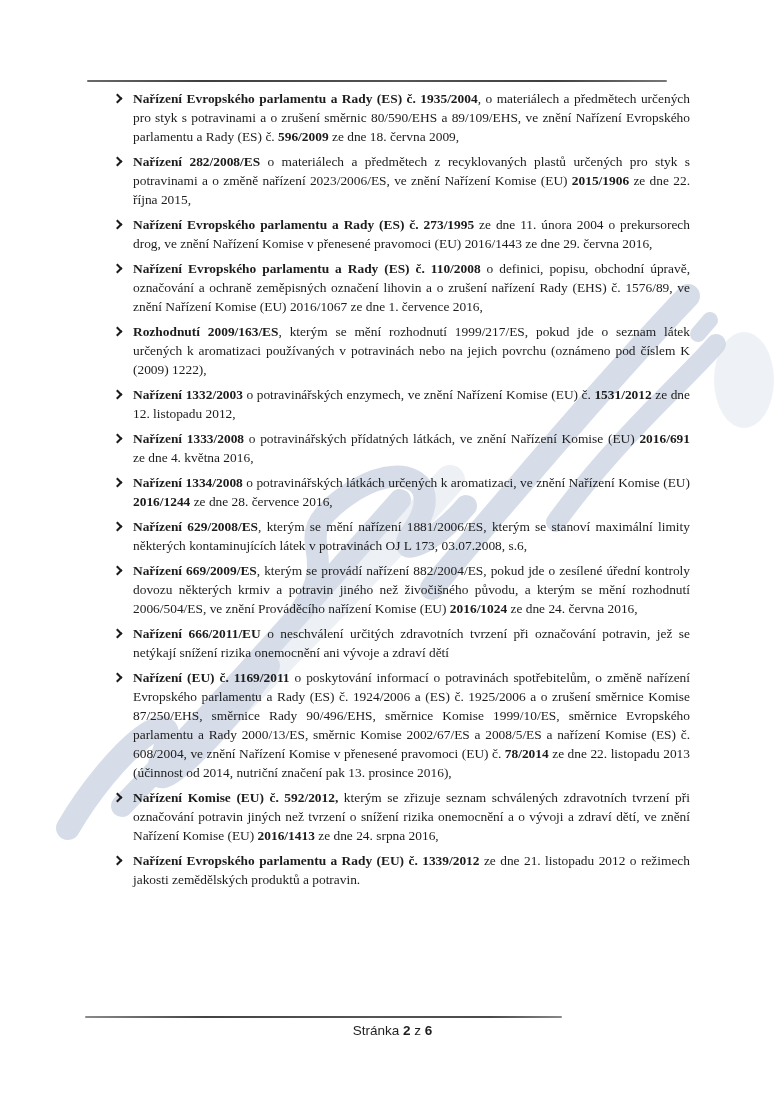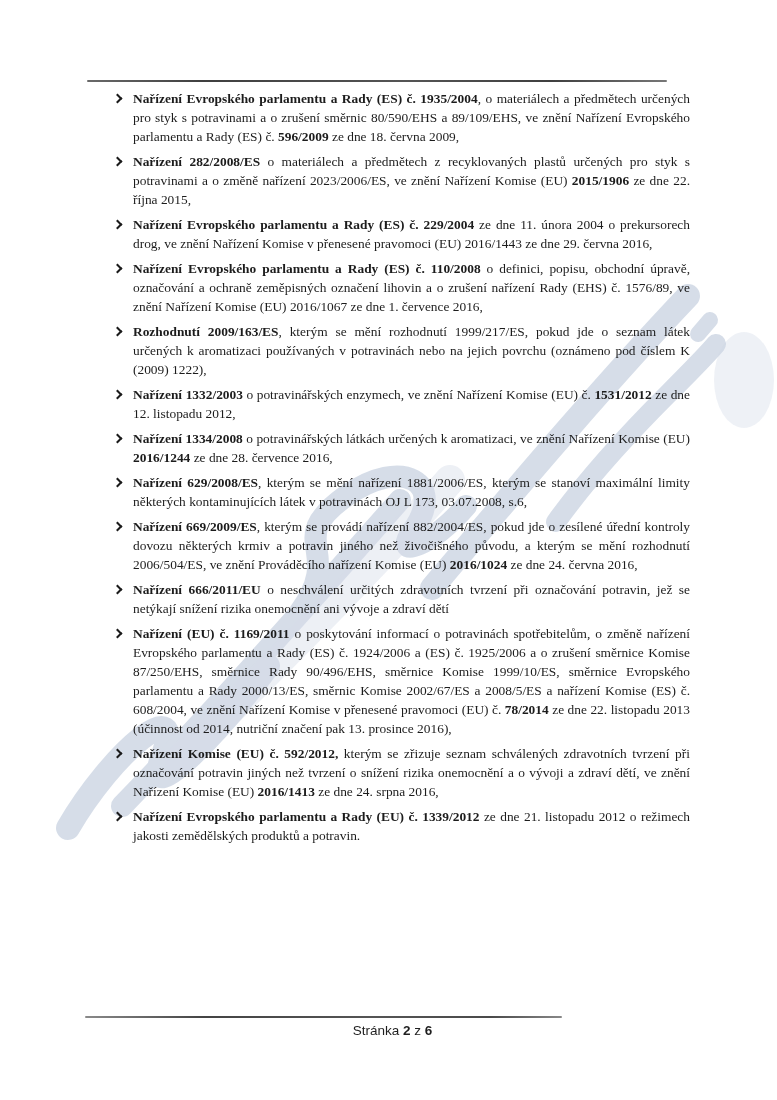--- a/index.html
+++ b/index.html
@@ -58,24 +58,25 @@
     </g>
     <ellipse cx="744" cy="380" rx="30" ry="48" fill="#cdd6e4" opacity="0.35"></ellipse>
   </svg>
 
 
   <div class="header-rule"></div>
 
   <div class="content" id="list">
       <div class="item"><span class="marker"></span><span class="itext"><b>Nařízení Evropského parlamentu a Rady (ES) č. 1935/2004</b><span>, o materiálech a předmětech určených pro styk s potravinami a o zrušení směrnic 80/590/EHS a 89/109/EHS, ve znění Nařízení Evropského parlamentu a Rady (ES) č. </span><b>596/2009</b><span> ze dne 18. června 2009,</span></span></div>
       <div class="item"><span class="marker"></span><span class="itext"><b>Nařízení 282/2008/ES</b><span> o materiálech a předmětech z recyklovaných plastů určených pro styk s potravinami a o změně nařízení 2023/2006/ES, ve znění Nařízení Komise (EU) </span><b>2015/1906</b><span> ze dne 22. října 2015,</span></span></div>
-      <div class="item"><span class="marker"></span><span class="itext"><b>Nařízení Evropského parlamentu a Rady (ES) č. 229/2004</b><span> ze dne 11. února 2004 o prekursorech drog, ve znění Nařízení Komise v přenesené pravomoci (EU) 2016/1443 ze dne 29. června 2016,</span></span></div>
+      <div class="item"><span class="marker"></span><span class="itext"><b>Nařízení Evropského parlamentu a Rady (ES) č. 273/1995</b><span> ze dne 11. února 2004 o prekursorech drog, ve znění Nařízení Komise v přenesené pravomoci (EU) 2016/1443 ze dne 29. června 2016,</span></span></div>
       <div class="item"><span class="marker"></span><span class="itext"><b>Nařízení Evropského parlamentu a Rady (ES) č. 110/2008</b><span> o definici, popisu, obchodní úpravě, označování a ochraně zeměpisných označení lihovin a o zrušení nařízení Rady (EHS) č. 1576/89, ve znění Nařízení Komise (EU) 2016/1067 ze dne 1. července 2016,</span></span></div>
       <div class="item"><span class="marker"></span><span class="itext"><b>Rozhodnutí 2009/163/ES</b><span>, kterým se mění rozhodnutí 1999/217/ES, pokud jde o seznam látek určených k aromatizaci používaných v potravinách nebo na jejich povrchu (oznámeno pod číslem K (2009) 1222),</span></span></div>
       <div class="item"><span class="marker"></span><span class="itext"><b>Nařízení 1332/2003</b><span> o potravinářských enzymech, ve znění Nařízení Komise (EU) č. </span><b>1531/2012</b><span> ze dne 12. listopadu 2012,</span></span></div>
+      <div class="item"><span class="marker"></span><span class="itext"><b>Nařízení 1333/2008</b><span> o potravinářských přídatných látkách, ve znění Nařízení Komise (EU) </span><b>2016/691</b><span> ze dne 4. května 2016,</span></span></div>
       <div class="item"><span class="marker"></span><span class="itext"><b>Nařízení 1334/2008</b><span> o potravinářských látkách určených k aromatizaci, ve znění Nařízení Komise (EU) </span><b>2016/1244</b><span> ze dne 28. července 2016,</span></span></div>
       <div class="item"><span class="marker"></span><span class="itext"><b>Nařízení 629/2008/ES</b><span>, kterým se mění nařízení 1881/2006/ES, kterým se stanoví maximální limity některých kontaminujících látek v potravinách  OJ L 173, 03.07.2008, s.6,</span></span></div>
       <div class="item"><span class="marker"></span><span class="itext"><b>Nařízení 669/2009/ES</b><span>, kterým se provádí nařízení  882/2004/ES, pokud jde o zesílené úřední kontroly dovozu některých krmiv a potravin jiného než živočišného původu, a kterým se mění rozhodnutí 2006/504/ES, ve znění Prováděcího nařízení Komise (EU) </span><b>2016/1024</b><span> ze dne 24. června 2016,</span></span></div>
       <div class="item"><span class="marker"></span><span class="itext"><b>Nařízení 666/2011/EU</b><span> o neschválení určitých zdravotních tvrzení při označování potravin, jež se netýkají snížení rizika onemocnění ani vývoje a zdraví dětí</span></span></div>
       <div class="item"><span class="marker"></span><span class="itext"><b>Nařízení (EU) č. 1169/2011</b><span>  o poskytování informací o potravinách spotřebitelům, o změně nařízení Evropského parlamentu a Rady (ES) č. 1924/2006 a (ES) č. 1925/2006 a o zrušení směrnice Komise 87/250/EHS, směrnice Rady 90/496/EHS, směrnice Komise 1999/10/ES, směrnice Evropského parlamentu a Rady 2000/13/ES, směrnic Komise 2002/67/ES a 2008/5/ES a nařízení Komise (ES) č. 608/2004, ve znění Nařízení Komise v přenesené pravomoci (EU) č. </span><b>78/2014</b><span> ze dne 22. listopadu 2013 (účinnost od 2014, nutriční značení pak 13. prosince 2016),</span></span></div>
       <div class="item"><span class="marker"></span><span class="itext"><b>Nařízení Komise (EU) č. 592/2012,</b><span> kterým se zřizuje seznam schválených zdravotních tvrzení při označování potravin jiných než tvrzení o snížení rizika onemocnění a o vývoji a zdraví dětí, ve znění Nařízení Komise (EU) </span><b>2016/1413</b><span> ze dne 24. srpna 2016,</span></span></div>
       <div class="item"><span class="marker"></span><span class="itext"><b>Nařízení Evropského parlamentu a Rady (EU) č. 1339/2012</b><span> ze dne 21. listopadu 2012 o režimech jakosti zemědělských produktů a potravin.</span></span></div>
     </div>
 
   <div class="footer-rule"></div>

